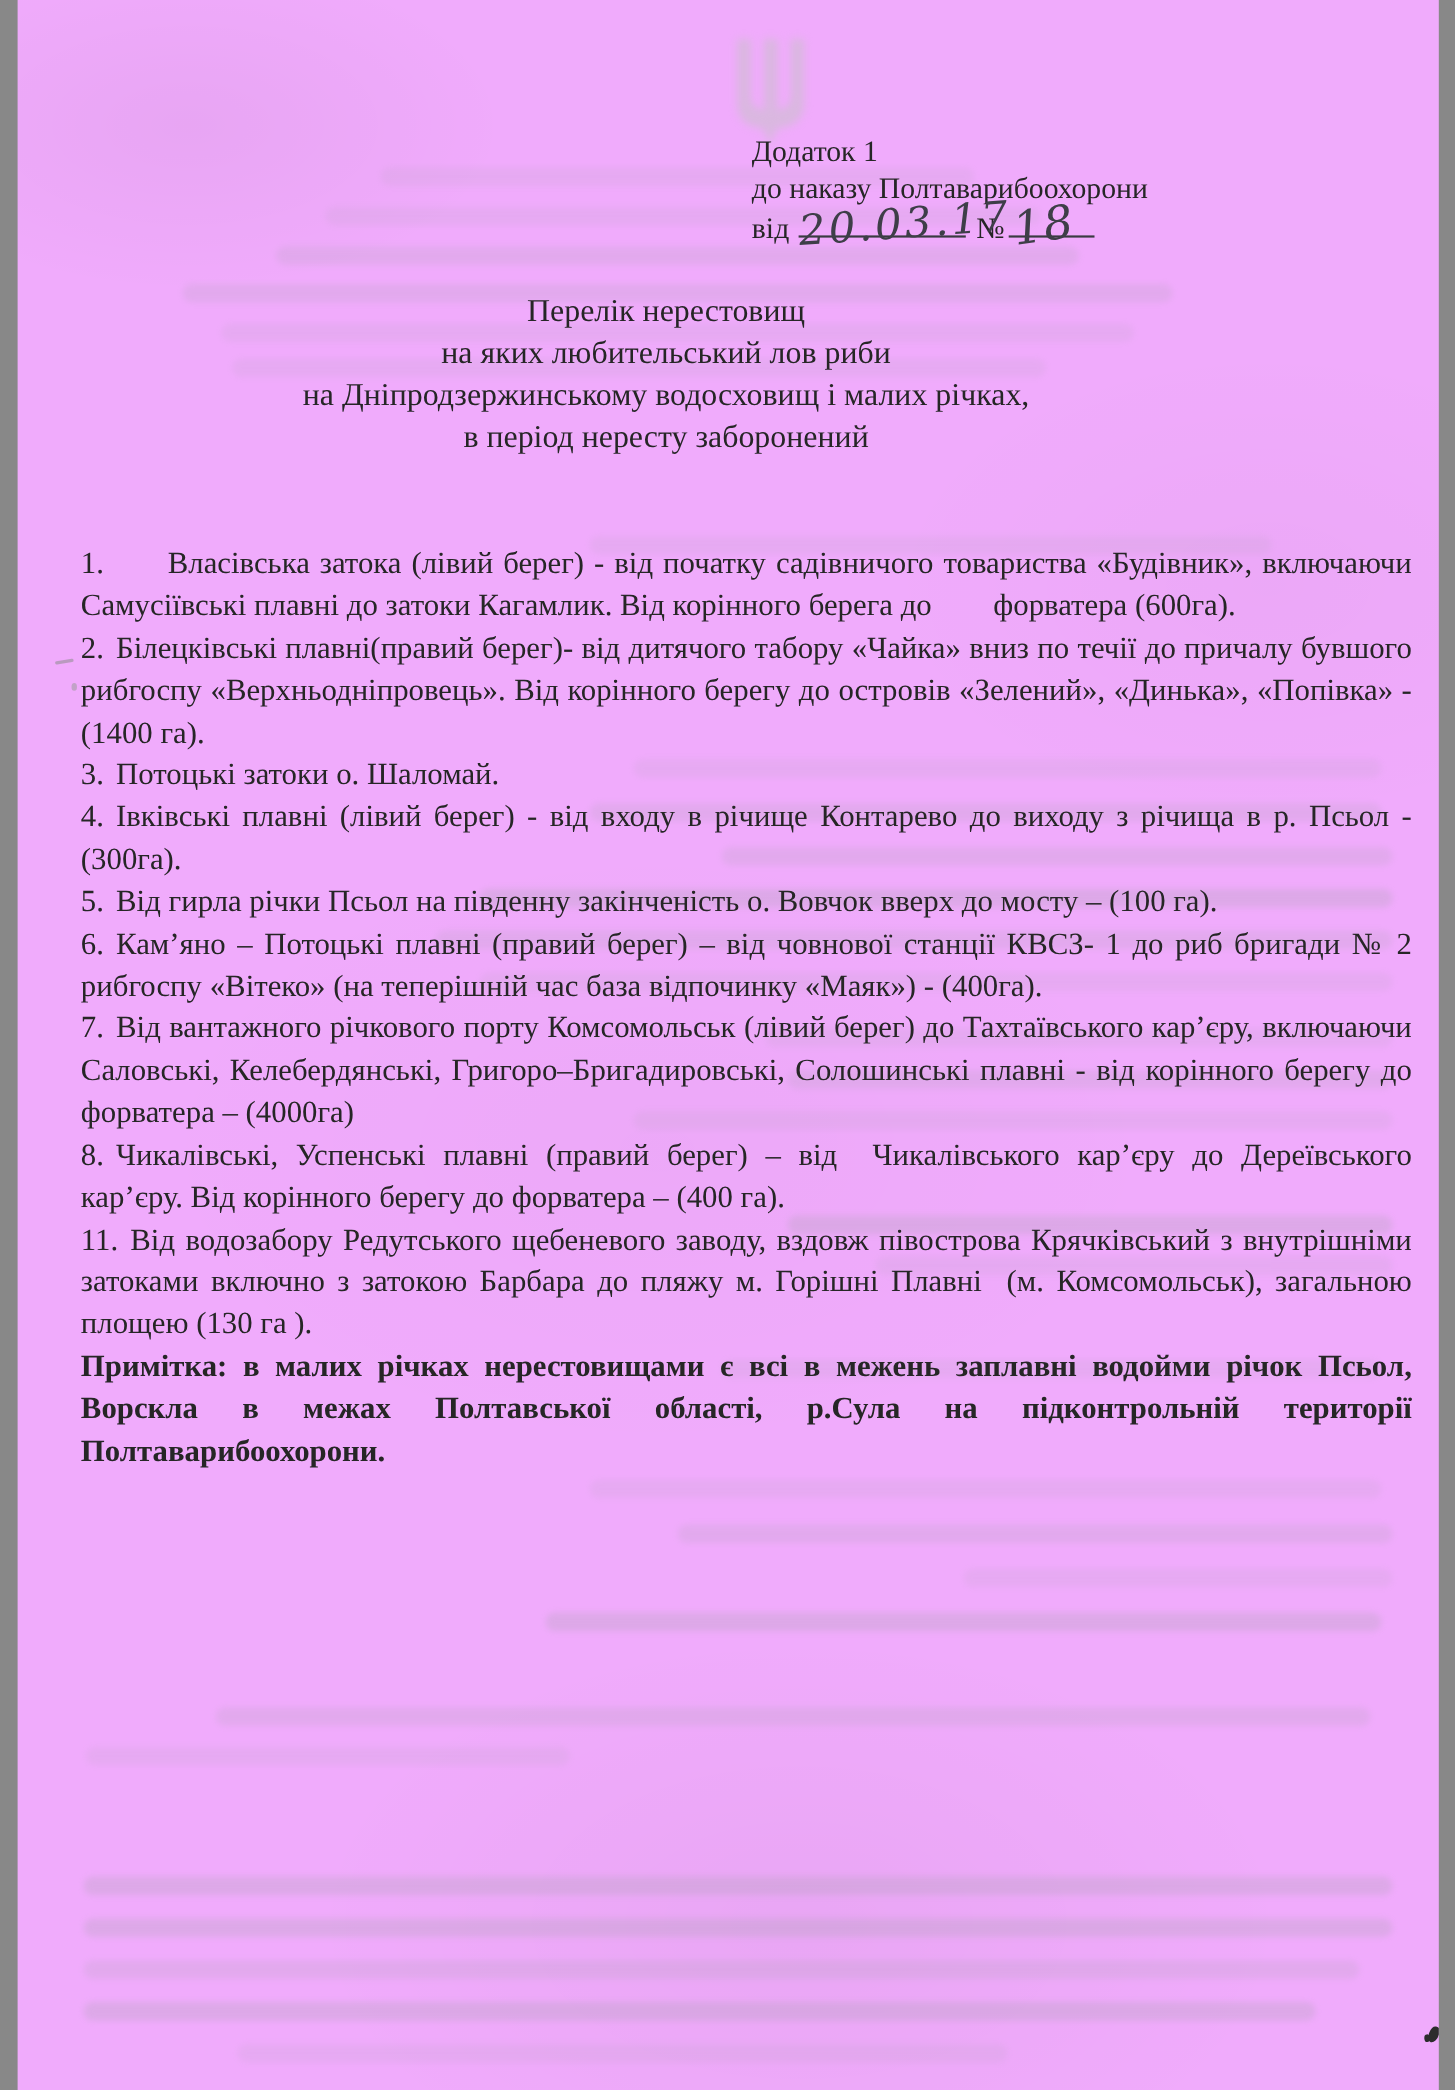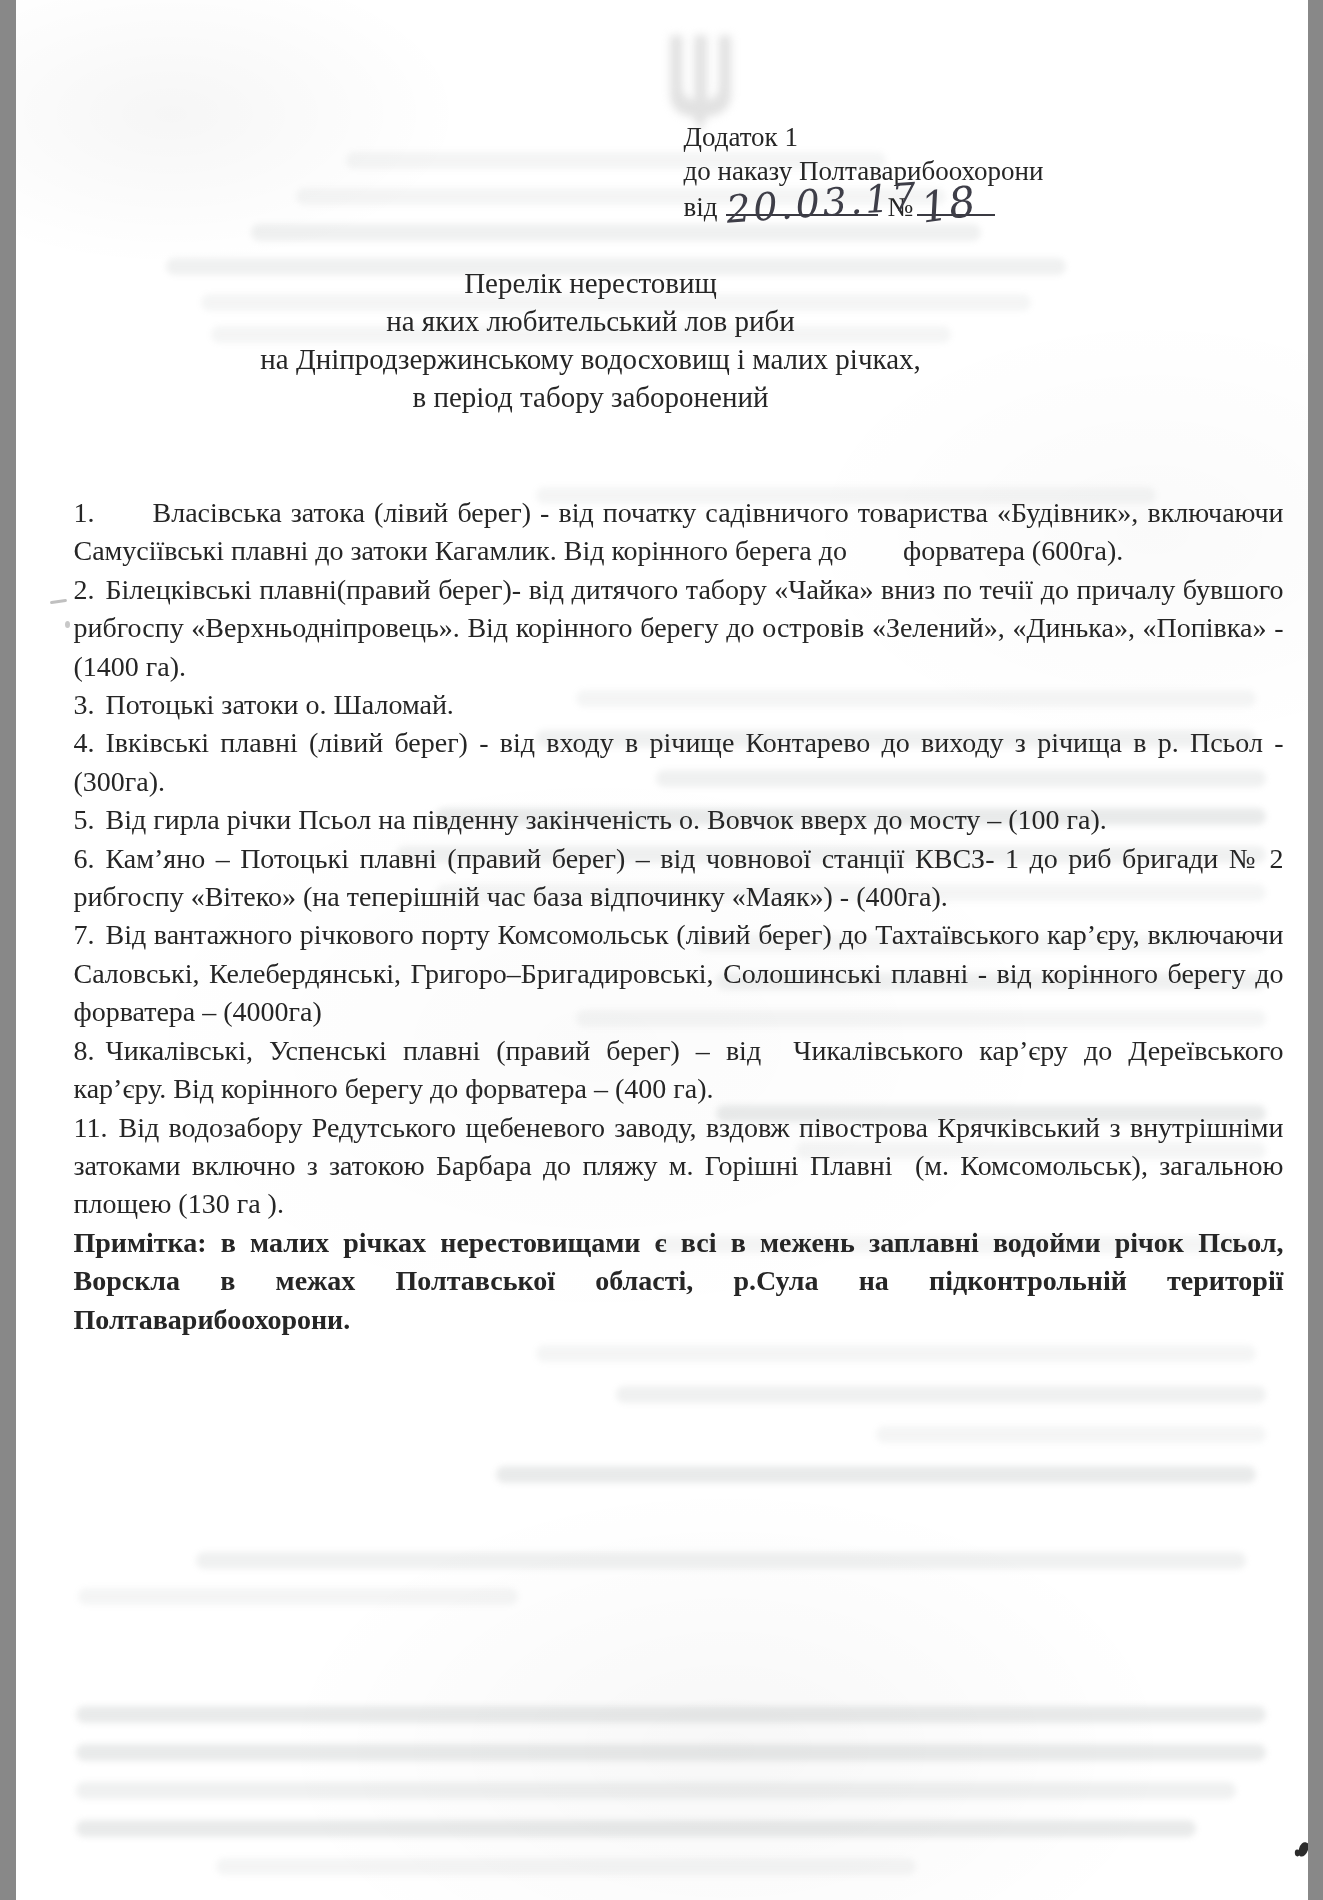--- a/index.html
+++ b/index.html
@@ -1,20 +1,20 @@
 <!DOCTYPE html>
 <html><head>
 <meta charset="utf-8">
 <style>
   html,body { margin:0; padding:0; background:#888; }
   .page {
     position:relative;
     width:1292px; height:1900px;
     margin:0 auto;
-    background:#ffffff;
+    background:#f0abfc;
     overflow:hidden;
     font-family:"Liberation Serif","DejaVu Serif",serif;
     color:#262626;
   }
   
   .page::before {
     content:""; position:absolute; inset:0; pointer-events:none;
     background:
       radial-gradient(ellipse 420px 220px at 12% 6%, rgba(0,0,0,0.035), transparent 70%),
       radial-gradient(ellipse 520px 320px at 88% 28%, rgba(0,0,0,0.02), transparent 70%),
@@ -35,21 +35,21 @@
   .hline3 { margin-top:2px; }
   .hw-slot { display:inline-block; position:relative;
              border-bottom:2px solid #3a3a42; vertical-align:baseline; }
   .date-slot { width:152px; margin-left:8px; margin-right:10px; }
   .num-slot  { width:78px; margin-left:4px; }
   .hw { position:absolute; bottom:-8px; left:0; font-size:38px; line-height:38px;
         font-style:italic; font-family:"DejaVu Serif",serif; color:#3e3e48;
         letter-spacing:3px; transform:rotate(-4deg); white-space:nowrap; }
   .hw2 { font-size:42px; letter-spacing:1px; bottom:-10px; left:4px; transform:rotate(-8deg); }
 
-  .title { position:absolute; left:40px; top:264px; width:1070px; text-align:center;
+  .title { position:absolute; left:55px; top:264px; width:1070px; text-align:center;
            font-size:29px; line-height:38px; }
 
   .body { position:absolute; left:58px; top:494px; width:1210px;
           font-size:28px; line-height:38.4px; text-align:justify; }
   .body p { margin:0; }
   .num { padding-right:11px; }
   .num-wide { padding-right:58px; }
   .note { margin-top:46px;font-weight:bold; }
 
   .pencil-dash { position:absolute; left:34px; top:600px; width:17px; height:3px;
@@ -109,21 +109,21 @@
     <div>до наказу Полтаварибоохорони</div>
     <div class="hline3">
       <span>від</span><span class="hw-slot date-slot"><span class="hw">20.03.17</span></span><span>№</span><span class="hw-slot num-slot"><span class="hw hw2">18</span></span>
     </div>
   </div>
 
   <div class="title">
     <div>Перелік нерестовищ</div>
     <div>на яких любительський лов риби</div>
     <div>на Дніпродзержинському водосховищ і малих річках,</div>
-    <div>в період табору заборонений</div>
+    <div>в період нересту заборонений</div>
   </div>
 
   <div class="body">
     <p><span class="num num-wide">1.</span><span>Власівська затока (лівий берег) - від початку садівничого товариства «Будівник», включаючи Самусіївські плавні до затоки Кагамлик. Від корінного берега до &nbsp;&nbsp;&nbsp;&nbsp;&nbsp;&nbsp; форватера (600га).</span></p>
     <p><span class="num">2.</span><span>Білецківські плавні(правий берег)- від дитячого табору «Чайка» вниз по течії до причалу бувшого рибгоспу «Верхньодніпровець». Від корінного берегу до островів «Зелений», «Динька», «Попівка» - (1400 га).</span></p>
     <p><span class="num">3.</span><span>Потоцькі затоки о. Шаломай.</span></p>
     <p><span class="num">4.</span><span>Івківські плавні (лівий берег) - від входу в річище Контарево до виходу з річища в р. Псьол - (300га).</span></p>
     <p><span class="num">5.</span><span>Від гирла річки Псьол на південну закінченість о. Вовчок вверх до мосту – (100 га).</span></p>
     <p><span class="num">6.</span><span>Кам’яно – Потоцькі плавні (правий берег) – від човнової станції КВСЗ- 1 до риб бригади № 2 рибгоспу «Вітеко» (на теперішній час база відпочинку «Маяк») - (400га).</span></p>
     <p><span class="num">7.</span><span>Від вантажного річкового порту Комсомольськ (лівий берег) до Тахтаївського кар’єру, включаючи Саловські, Келебердянські, Григоро–Бригадировські, Солошинські плавні - від корінного берегу до форватера – (4000га)</span></p>

